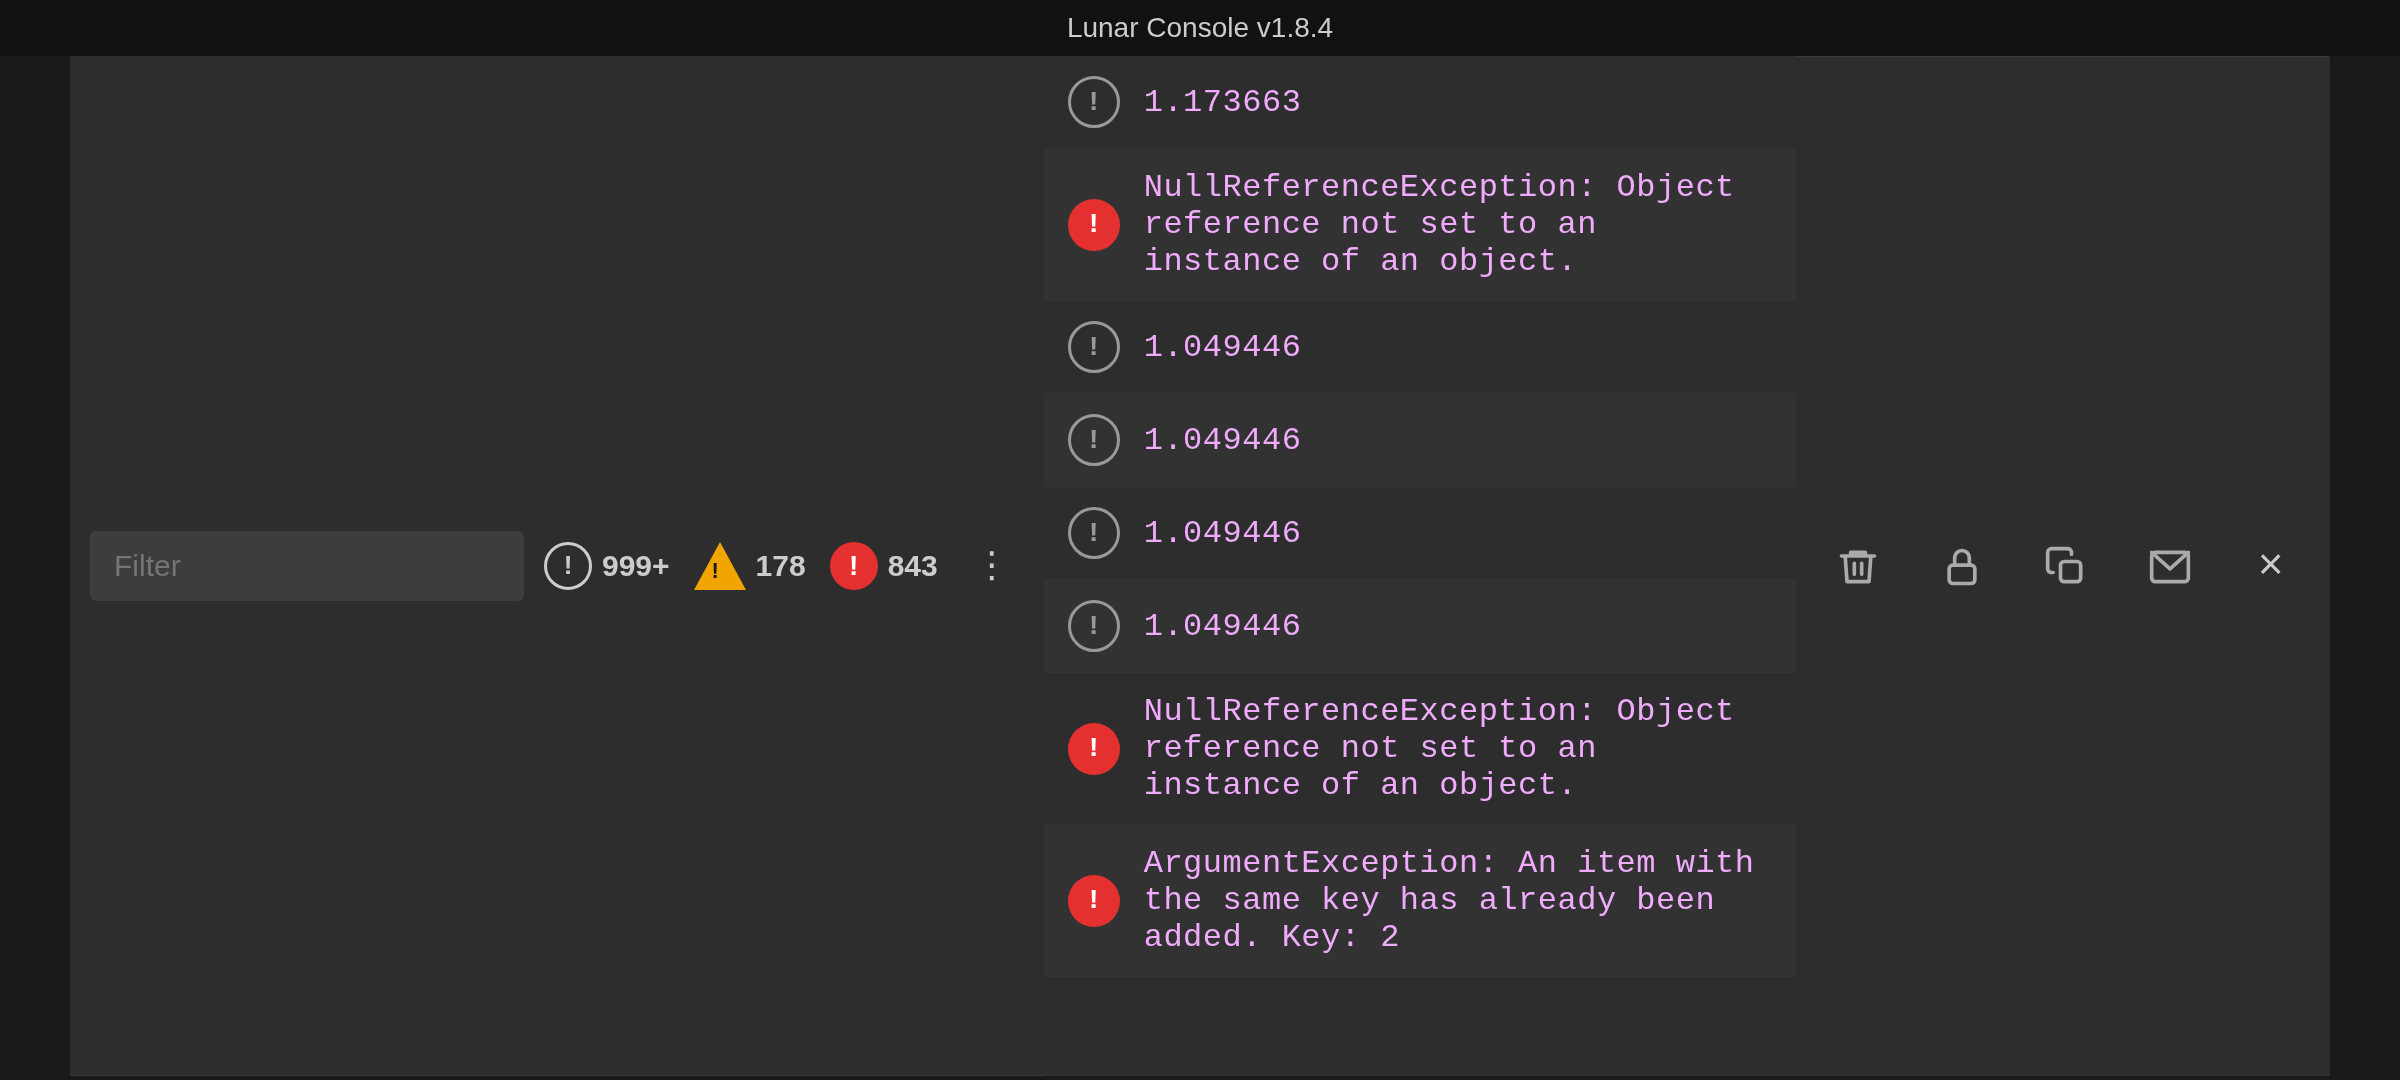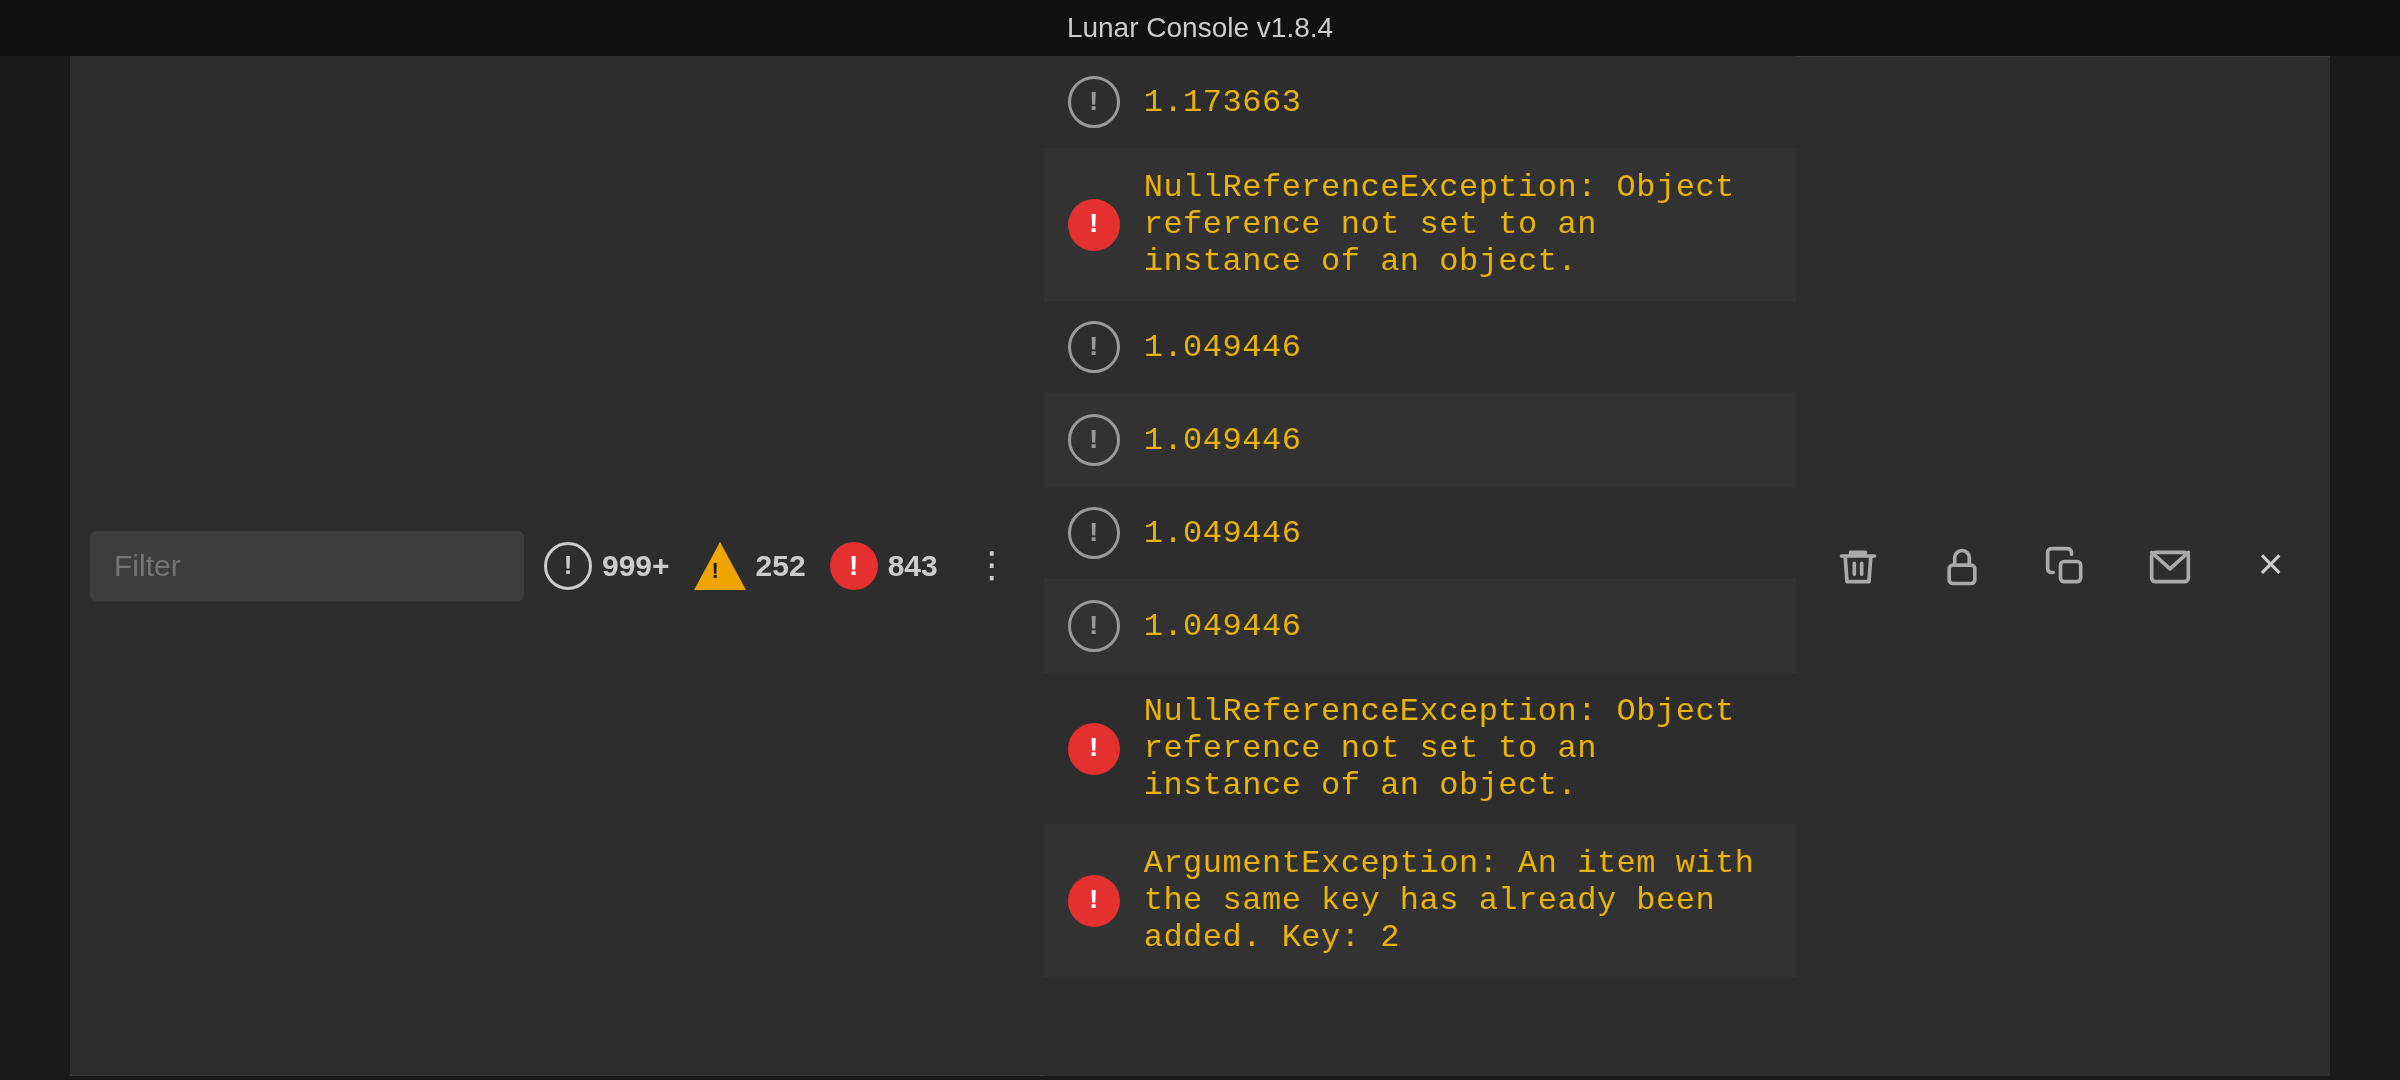--- a/index.html
+++ b/index.html
@@ -163,21 +163,21 @@
       color: #999999;
     }
 
     .log-icon-error {
       background: #e53030;
       color: white;
     }
 
     .log-text {
       font-size: 32px;
-      color: #eab308;
+      color: #f0abfc;
       font-family: 'Courier New', Courier, monospace;
       letter-spacing: 0.5px;
     }
 
     .bottom-bar {
       display: flex;
       align-items: center;
       padding: 18px 30px;
       background: #2d2d2d;
       border-top: 1px solid #3a3a3a;
@@ -226,21 +226,21 @@
 
     <div class="badge-group">
 
       <div class="badge badge-info">
         <div class="badge-icon log-icon-info">!</div>
         <span class="badge-count">999+</span>
       </div>
 
       <div class="badge badge-warn">
         <div class="badge-warn-triangle"></div>
-        <span class="badge-count">252</span>
+        <span class="badge-count">178</span>
       </div>
 
       <div class="badge badge-error">
         <div class="badge-icon log-icon-error">!</div>
         <span class="badge-count">843</span>
       </div>
 
       <div class="more-btn">⋮</div>
     </div>
   </div>

